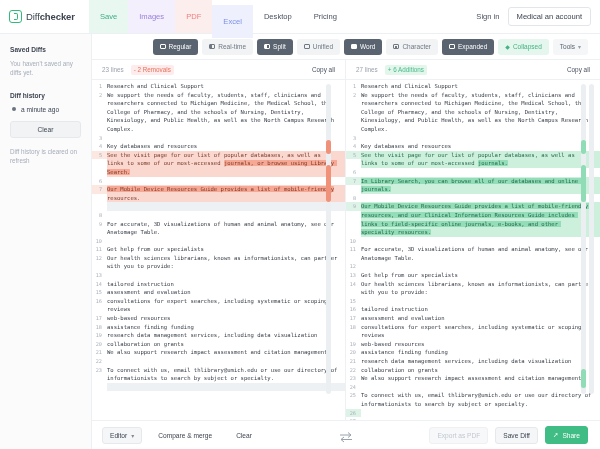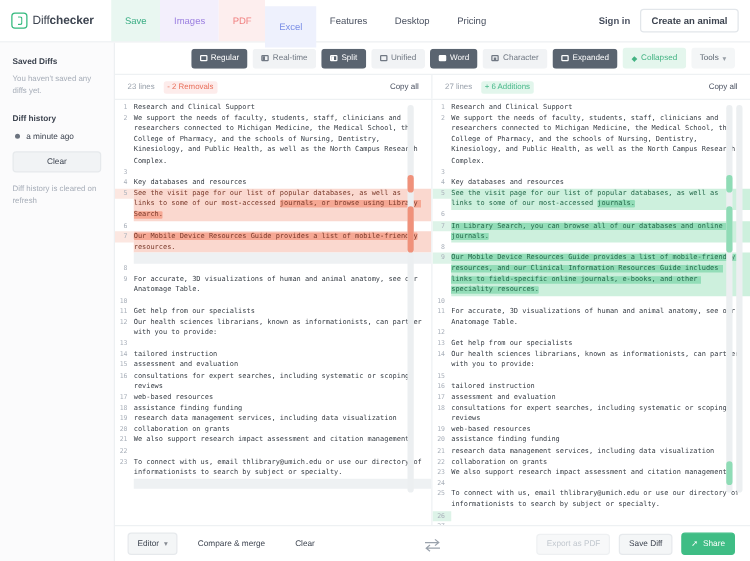--- a/index.html
+++ b/index.html
@@ -33,21 +33,21 @@
     font-size: 7.6px; padding: 0 11px; height: 100%;
     display: flex; align-items: center; justify-content: center;
     cursor: pointer; white-space: nowrap;
   }
   .navtab.t-text   { background: #e9f7f1; color: #3cae85; }
   .navtab.t-images { background: #f3effc; color: #9b7fe0; text-align: center; }
   .navtab.t-pdf    { background: #fdeeee; color: #f07f7f; }
   .navtab.t-excel  { background: #eef1fd; color: #7b8fe6; margin-top: 10px; }
   .navtab.t-folders{ background: #fdf3e6; color: #eaa44e; }
   .navtab.plain    { color: #4a5160; background: transparent; }
-  .navright { margin-left: auto; display: flex; align-items: center; gap: 8px; font-weight: bold; }
+  .navright { margin-left: auto; display: flex; align-items: center; gap: 8px; }
   .signin { font-size: 7.6px; color: #4a5160; cursor: pointer; }
   .createacct {
     font-size: 7.6px; color: #3d4450; border: 1px solid #e2e6ea;
     border-radius: 3px; padding: 4px 8px; background: #fff; cursor: pointer;
   }
   
   .page { display: flex; height: calc(449px - 34px); }
   
   .sidebar {
     width: 92px; flex: 0 0 92px; background: #fbfbfc;
@@ -143,27 +143,26 @@
     <span class="brand-logo">
         <i></i>
       </span>
     <span class="brand-txt"><span>Diff</span><b>checker</b></span>
   </div>
   <div class="navtabs">
     <div class="navtab t-text">Save</div>
     <div class="navtab t-images">Images</div>
     <div class="navtab t-pdf">PDF</div>
     <div class="navtab t-excel">Excel</div>
-    <div class="navtab plain">Features</div>
     <div class="navtab plain">Desktop</div>
     <div class="navtab plain">Pricing</div>
   </div>
   <div class="navright">
     <div class="signin">Sign in</div>
-    <div class="createacct">Create an animal</div>
+    <div class="createacct">Medical an account</div>
   </div>
 </div>
 
 <div class="page">
 
   <div class="sidebar">
     <div class="sb-h">Saved Diffs</div>
     <div class="sb-p">You haven't saved any diffs yet.</div>
     <div class="sb-h2">Diff history</div>
     <div class="hist-row">

